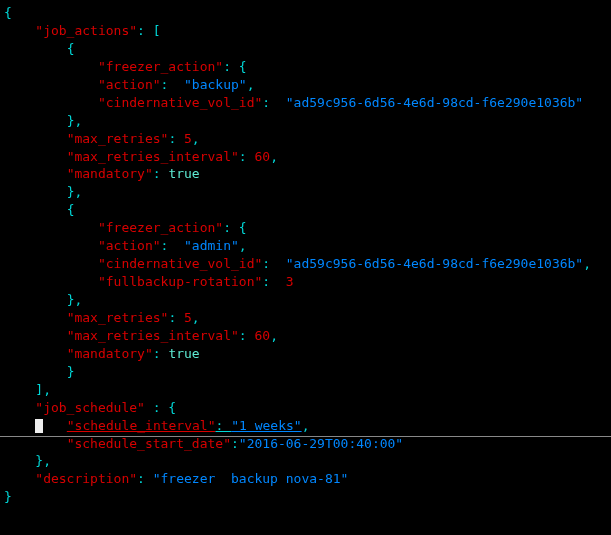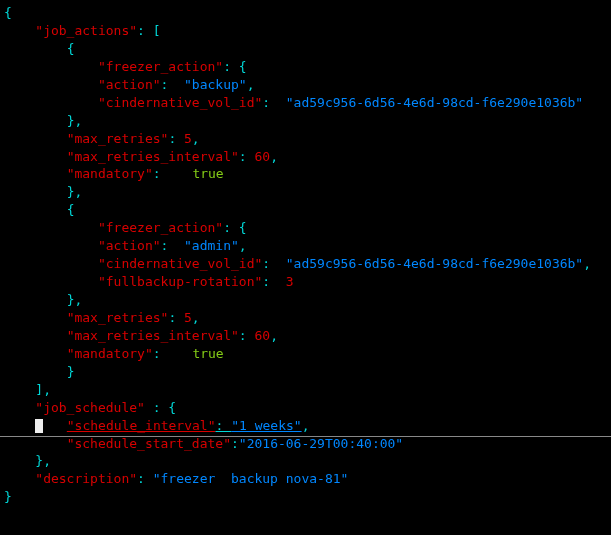--- a/index.html
+++ b/index.html
@@ -14,21 +14,21 @@
     height: 535px;
     box-sizing: border-box;
     overflow: hidden;
     position: relative;
   }
   .line { white-space: pre; }
   .p  { color: #00d7d7; } 
   .k  { color: #d70000; } 
   .s  { color: #0087ff; } 
   .n  { color: #d70000; } 
-  .b  { color: #84cc16; margin-left: 24px; } 
+  .b  { color: #5eead4; } 
   .underline { text-decoration: underline; }
   .hlrow {
     position: absolute;
     left: 0;
     right: 0;
     height: 1px;
     background: #888;
   }
   .cursor {
     display: inline-block;

